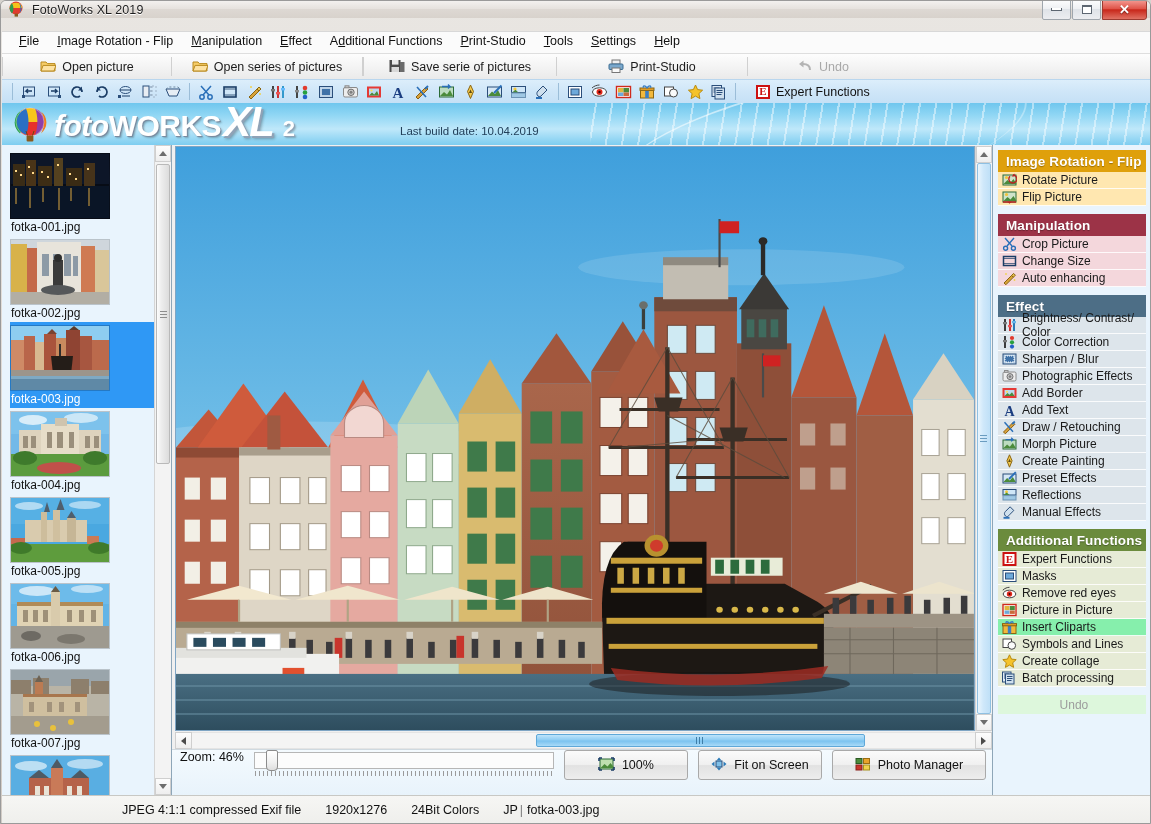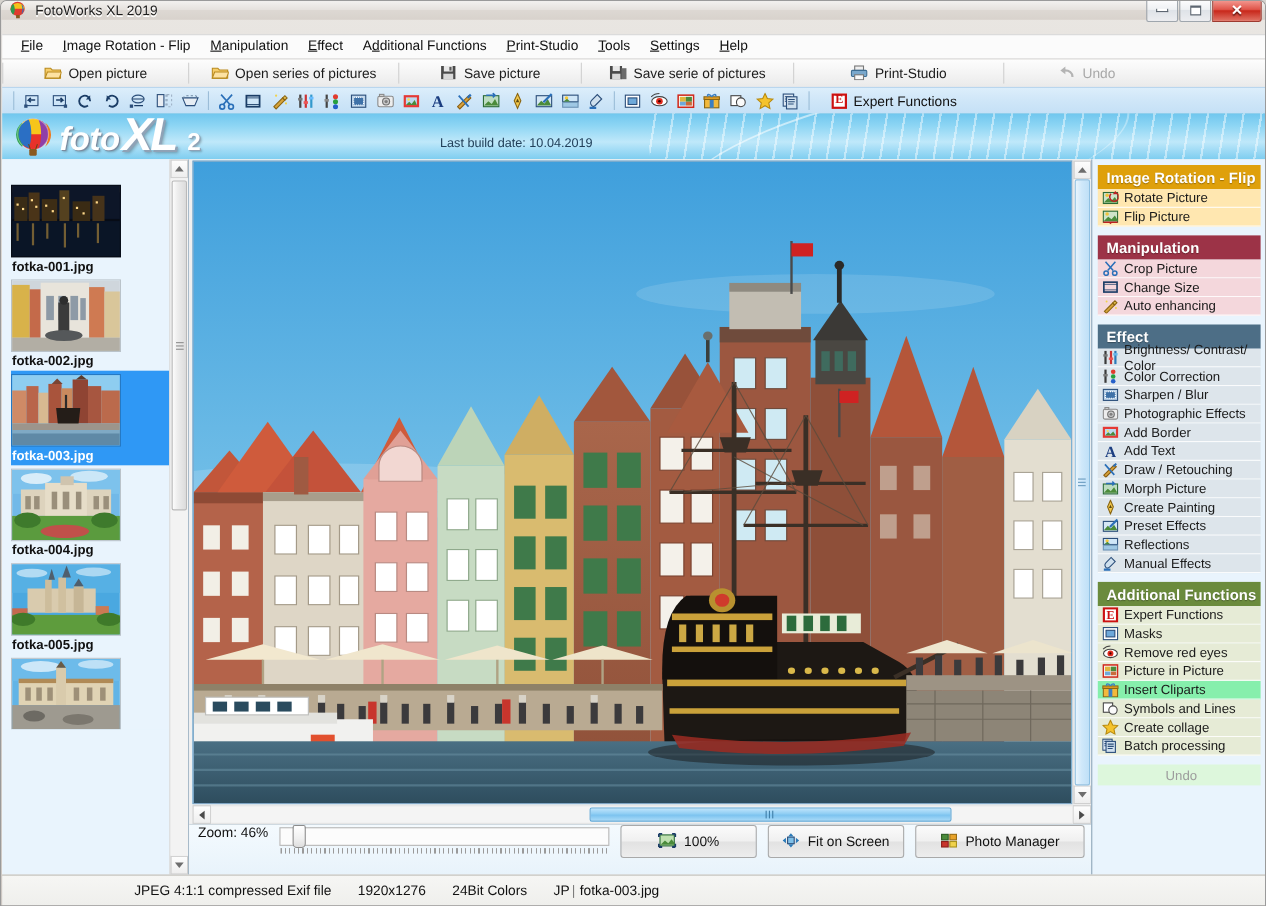--- a/index.html
+++ b/index.html
@@ -176,23 +176,23 @@
   }
 
   
   #thumbpanel {
     width: 170px; height: 650px; position: relative;
     background: #e9f4fd;
     border-right: 1px solid #8ea6b8;
     display: flex;
   }
   #thumblist {
-    width: 152px; height: 518px; overflow: hidden; position: relative;
+    width: 152px; height: 650px; overflow: hidden; position: relative;
     background: #e9f4fd;
-    padding-left: 8px; padding-top: 20px; font-weight: bold;
+    padding-left: 8px; padding-top: 5px;
   }
   .thumb-item { width: 144px; margin-bottom: 0px; padding-top: 3px; }
   .thumb-item.selected { background: #2f98f5; }
   .thumb-img {
     width: 100px; height: 66px; display: block;
     border: 1px solid rgba(0,0,0,.2);
     background-size: cover;
   }
   .thumb-label {
     font-size: 12px; color: #111; padding: 1px 0 2px 1px;
@@ -390,31 +390,20 @@
     <div class="tbig" style="width:190px">
       <span class="ic">
         <svg width="16" height="14" viewBox="0 0 16 14">
             <path d="M1 3h5l1.4 1.6H15V12H1z" fill="#f6cd69" stroke="#b98a1e"></path>
             <path d="M1 12l2.1-5.6H16L13.9 12z" fill="#fde2a2" stroke="#b98a1e"></path>
           </svg>
       </span>
       <span>Open series of pictures</span>
     </div>
     <div class="sep"></div>
-    <div class="tbig" style="width:165px">
-      <span class="ic">
-        <svg width="15" height="14" viewBox="0 0 15 14">
-            <rect x="1" y="1" width="13" height="12" fill="#4a4a4a"></rect>
-            <rect x="3.5" y="1" width="8" height="5" fill="#e8e8e8"></rect>
-            <rect x="8.5" y="1.8" width="2" height="3.4" fill="#5b5b5b"></rect>
-            <rect x="3" y="8" width="9" height="5" fill="#d8d8d8"></rect>
-          </svg>
-      </span>
-      <span>Save picture</span>
-    </div>
     <div class="sep"></div>
     <div class="tbig" style="width:192px">
       <span class="ic">
         <svg width="16" height="14" viewBox="0 0 16 14">
             <rect x="0.5" y="1" width="11" height="12" fill="#4a4a4a"></rect>
             <rect x="3" y="1" width="6.5" height="4.6" fill="#e8e8e8"></rect>
             <rect x="2.5" y="8" width="7.5" height="5" fill="#d8d8d8"></rect>
             <rect x="11" y="3" width="4.5" height="10" fill="#6b6b6b"></rect>
           </svg>
       </span>
@@ -678,20 +667,21 @@
         <path d="M14 1.5c3.3 7.2 3.3 19.5 0 26.3a14 14 0 0 1 0-26.3z" fill="#2b6fc4"></path>
         <path d="M23 1.6c3.2 7 3.2 19.5 0 26.4a14 14 0 0 0 0-26.4z" fill="#8f3fa8"></path>
         <path d="M29 4.4c3.9 5.6 3.9 15.6 0 22.1a14 14 0 0 0 0-22.1z" fill="#ef7b1f"></path>
         <ellipse cx="18" cy="15" rx="14" ry="14" fill="none" stroke="#ffffff" stroke-opacity=".35"></ellipse>
         <rect x="14.6" y="28.5" width="6.8" height="6" rx="1" fill="#8a5a1f"></rect>
         <path d="M14 24l1.5 4.5M22 24l-1.5 4.5" stroke="#6b4715" stroke-width="1"></path>
       </svg>
     </div>
     <div id="brand">
       <span class="foto">foto</span>
+      <span class="works">WORKS</span>
       <span class="xl">XL</span>
       <span class="two">2</span>
     </div>
     <div id="build-date">Last build date:  10.04.2019</div>
   </div>
 
   <div id="body">
 
     <div id="thumbpanel">
       <div id="thumblist">

